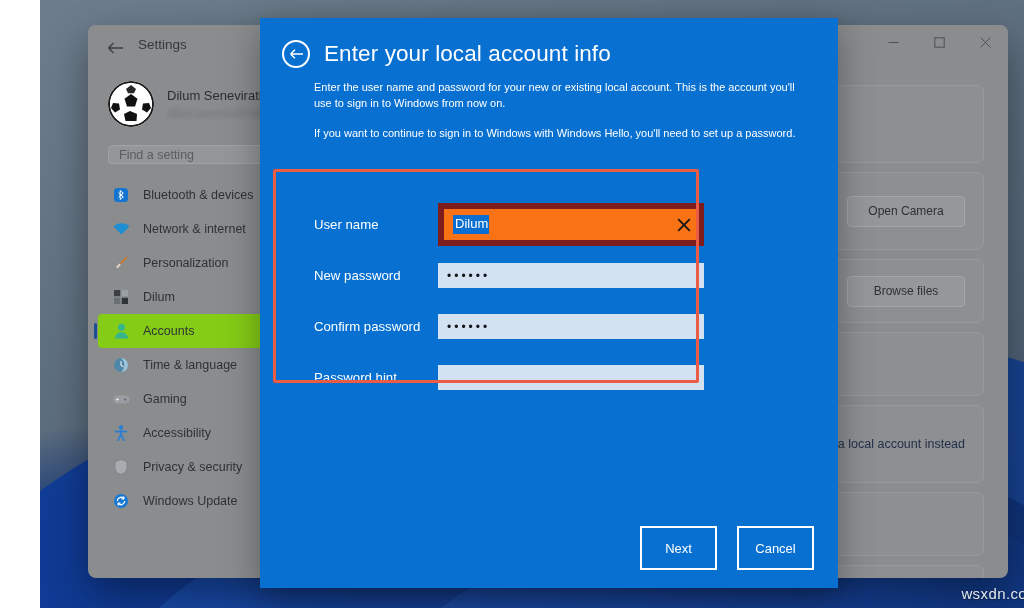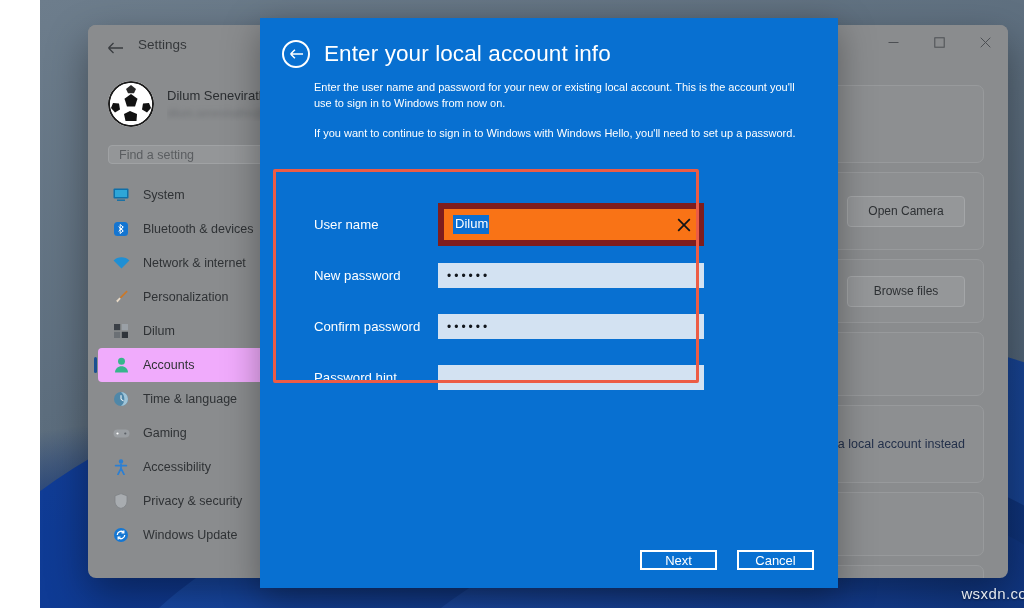--- a/index.html
+++ b/index.html
@@ -182,21 +182,21 @@
   .nav-item {
     position: relative;
     display: flex;
     align-items: center;
     gap: 13px;
     height: 34px;
     margin: 0 10px;
     padding-left: 14px;
     border-radius: 4px;
   }
-  .nav-item.selected { background: #f0abfc; }
+  .nav-item.selected { background: #84cc16; }
   .nav-item.selected::before {
     content: "";
     position: absolute;
     left: -4px;
     top: 9px;
     width: 3px;
     height: 16px;
     border-radius: 2px;
     background: #1a4f91;
   }
@@ -363,21 +363,21 @@
 
   .modal-actions {
     position: absolute;
     right: 24px;
     bottom: 18px;
     display: flex;
     gap: 20px;
   }
   .dlg-btn {
     min-width: 77px;
-    height: 20px;
+    height: 44px;
     padding: 0 14px;
     background: #0870d1;
     border: 2px solid #ffffff;
     color: #ffffff;
     font-size: 13px;
     display: flex;
     align-items: center;
     justify-content: center;
   }
 </style>
@@ -438,30 +438,20 @@
           <div class="profile-mail">dilum.senevirathn@example.com</div>
         </div>
       </div>
 
       <div class="search-box">
         <span>Find a setting</span>
       </div>
 
       <div class="nav-list">
 
-        <div class="nav-item">
-          <span class="nav-ico">
-            <svg width="16" height="14" viewBox="0 0 16 14">
-                <rect x="0.5" y="0.5" width="15" height="10" rx="1" fill="#0f6fa8"></rect>
-                <rect x="2" y="2" width="12" height="7" fill="#2ea6d8"></rect>
-                <rect x="4" y="11.5" width="8" height="1.4" fill="#0f6fa8"></rect>
-              </svg>
-          </span>
-          <span class="nav-label">System</span>
-        </div>
 
         <div class="nav-item">
           <span class="nav-ico">
             <svg width="16" height="16" viewBox="0 0 16 16">
                 <rect x="1" y="1" width="14" height="14" rx="3.5" fill="#1475d1"></rect>
                 <path d="M7.2 3.5l3 2.6-3 2.6V3.5zM7.2 7.3l3 2.6-3 2.6V7.3zM5.6 5.6l4.6 4.3M5.6 10.3l4.6-4.3" stroke="#fff" stroke-width="0.95" fill="none"></path>
               </svg>
           </span>
           <span class="nav-label">Bluetooth &amp; devices</span>
         </div>

